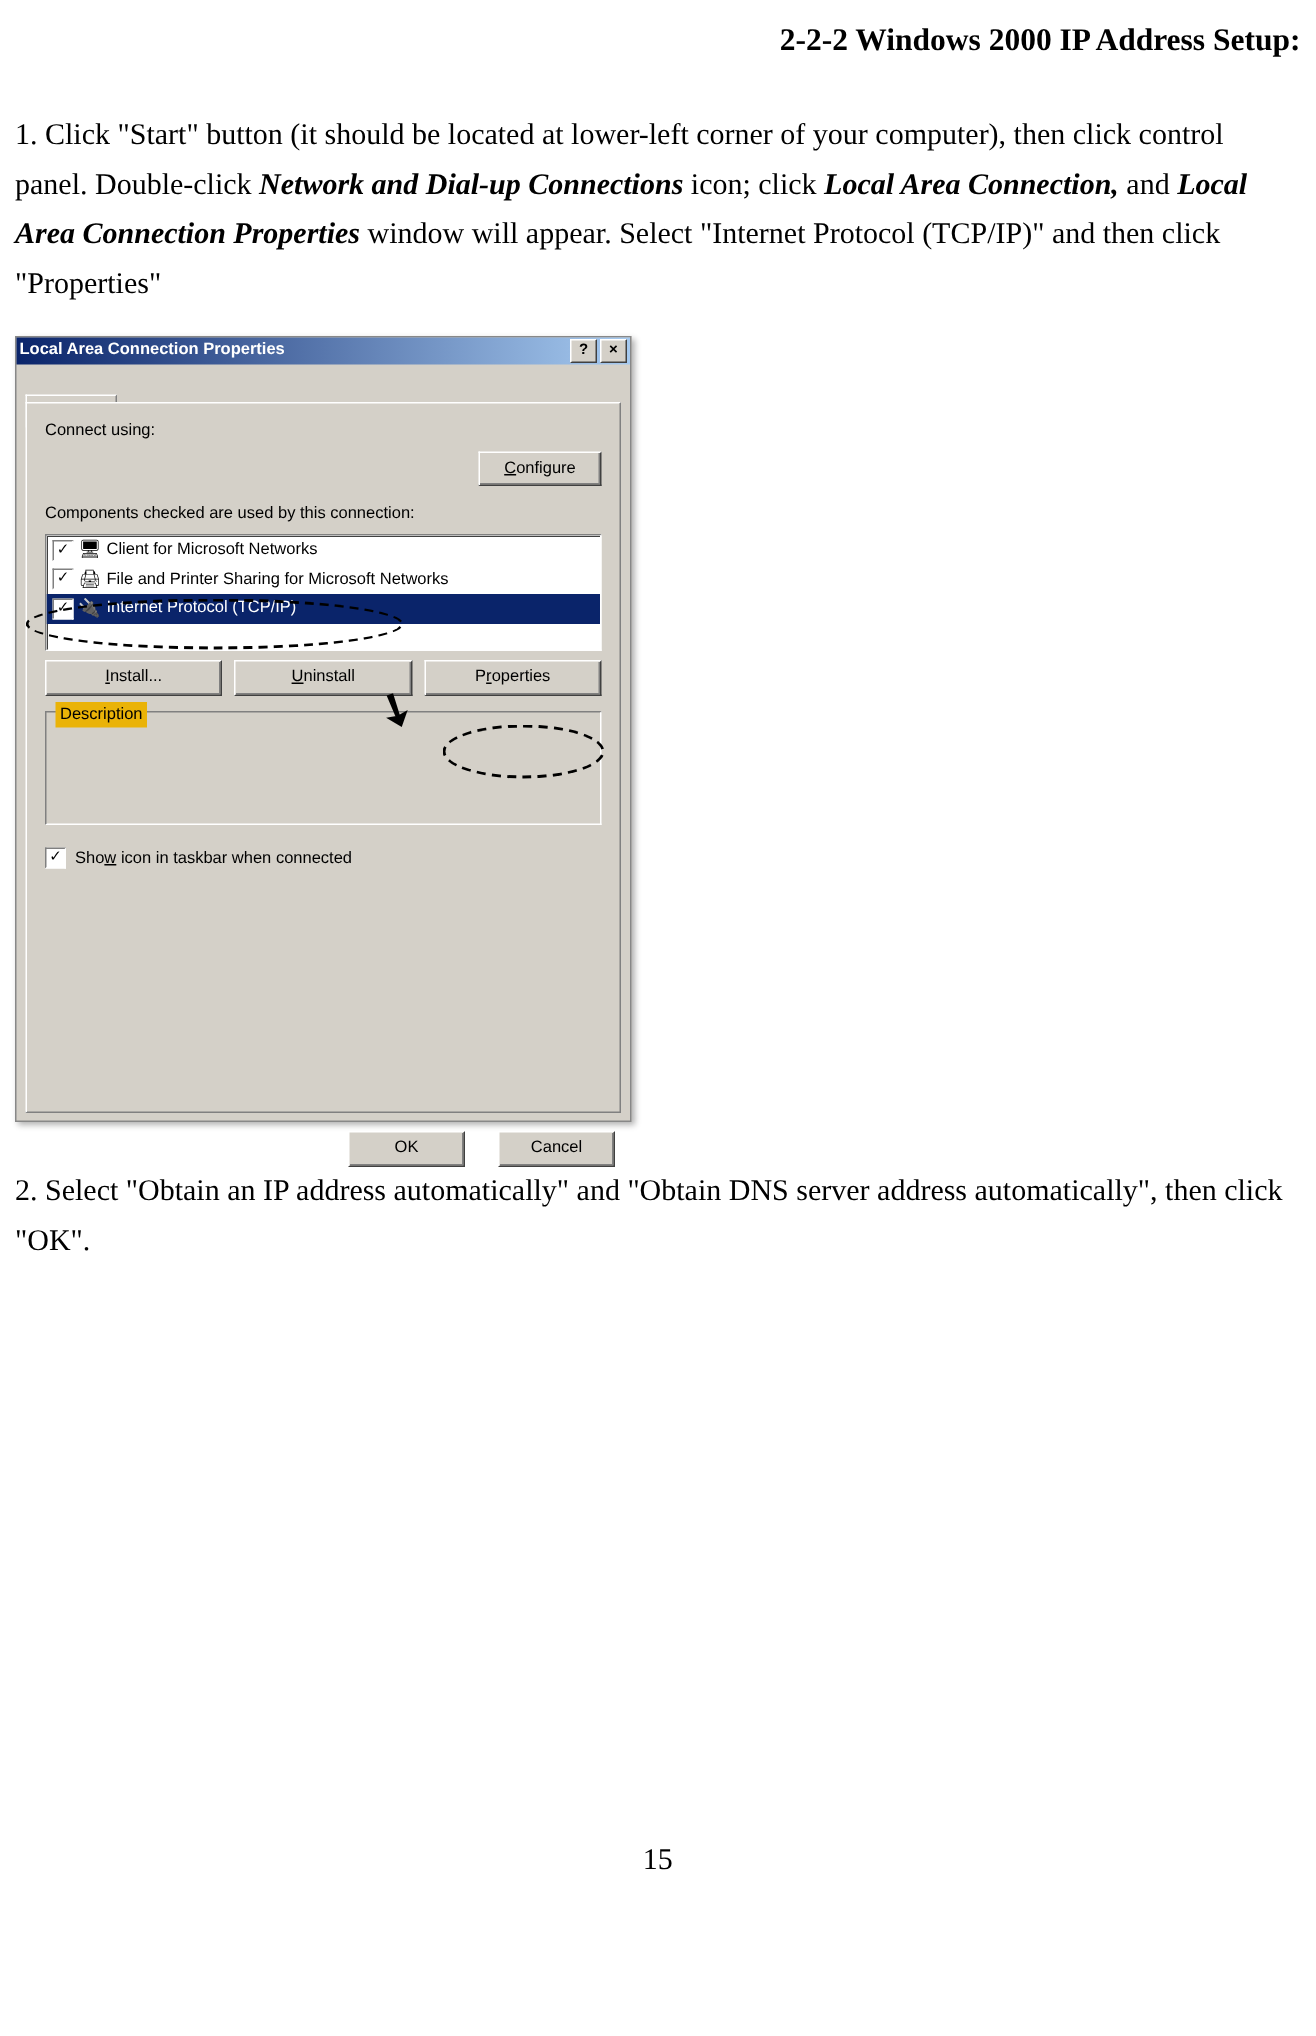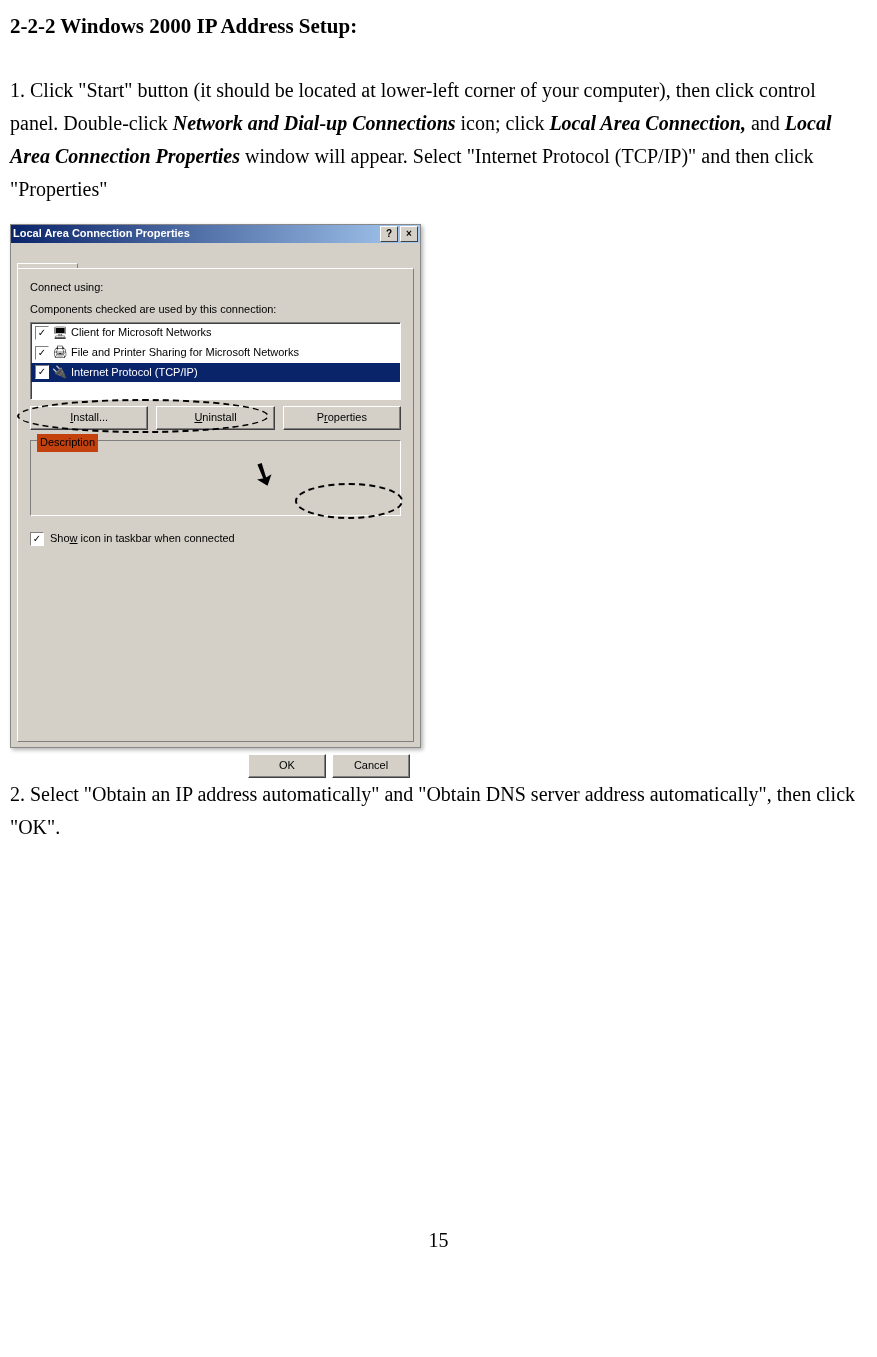--- a/index.html
+++ b/index.html
@@ -10,20 +10,21 @@
       padding: 10px 10px 20px 10px;
       width: 857px;
       color: #000;
       background: #fff;
     }
     .heading {
       font-weight: bold;
       font-size: 21px;
       margin-bottom: 30px;
       margin-top: 0;
+      text-align: right;
     }
     .para {
       font-size: 20px;
       line-height: 1.65;
       margin-bottom: 18px;
     }
     .bolditalic {
       font-weight: bold;
       font-style: italic;
     }
@@ -208,38 +209,38 @@
       border-bottom-color: #fff;
       padding: 8px;
       position: relative;
       margin-bottom: 14px;
       height: 58px;
     }
     .grouplegend {
       position: absolute;
       top: -7px;
       left: 6px;
-      background: #c2410c;
+      background: #eab308;
       padding: 0 3px;
       font-size: 11px;
     }
     .desc-text {
       font-size: 11px;
       line-height: 1.3;
     }
     .taskbarrow {
       display: flex;
       align-items: center;
       gap: 6px;
       font-size: 11px;
     }
     .footer-btns {
       display: flex;
       justify-content: flex-end;
-      gap: 6px;
+      gap: 22px;
       padding: 6px 10px 8px 0;
     }
     .footer-btns .btn { width: 76px; }
     .underline { text-decoration: underline; }
     .page-number {
       text-align: center;
       font-size: 20px;
       margin-top: 380px;
     }
   </style>
@@ -260,20 +261,23 @@
     <div class="titlebtn">×</div>
   </div>
 
   <div class="tabstrip">
     <div class="tab">General</div>
   </div>
 
   <div class="tabpanel">
     <div class="label">Connect using:</div>
 
+    <div class="configurerow">
+      <div class="btn"><span class="underline">C</span>onfigure</div>
+    </div>
 
     <div class="label">Components checked are used by this connection:</div>
 
     <div class="sunkenbox listbox">
       <div class="listitem">
         <div class="checkbox">✓</div>
         <div class="comp-icon">🖥</div>
         <span>Client for Microsoft Networks</span>
       </div>
       <div class="listitem">

